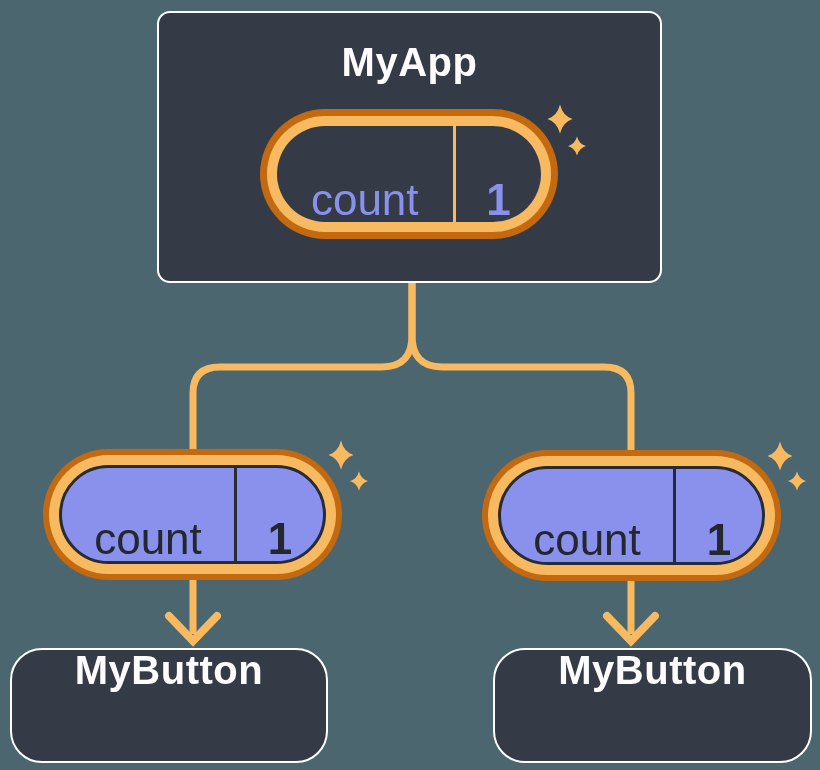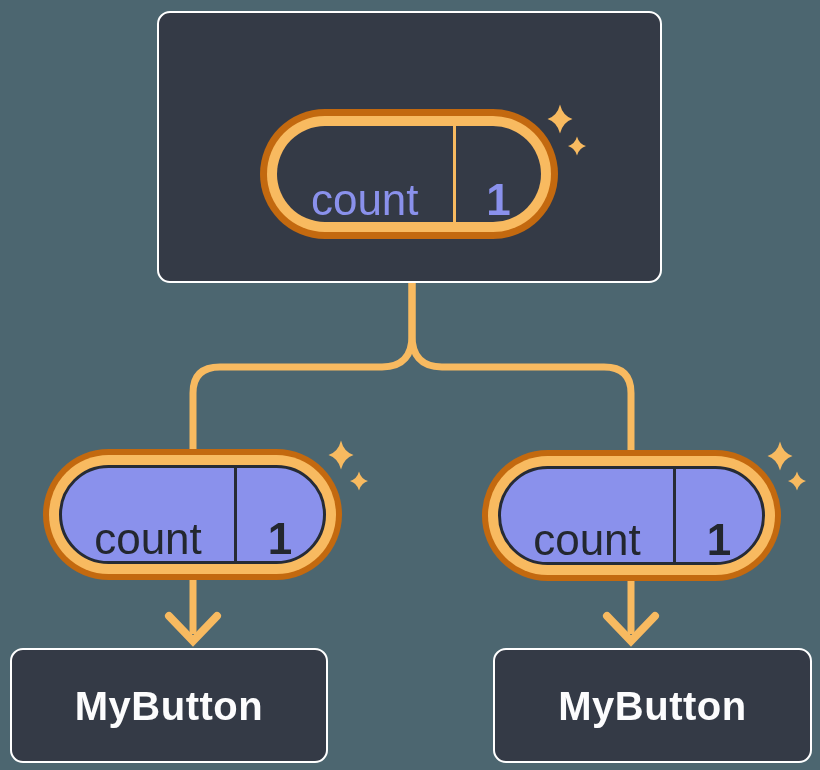--- a/index.html
+++ b/index.html
@@ -30,21 +30,21 @@
   .arrowhead{stroke-width:8;stroke-linecap:round;stroke-linejoin:miter;}
   .sparkle{fill:var(--orange-light);}
 
   .box{
     position:absolute;
     background:var(--box-bg);
     border:2.5px solid var(--box-border);
     border-radius:13px;
   }
   .box-root{left:157px;top:11px;width:505px;height:272px;}
-  .box-child{display:flex;align-items:center;justify-content:center;}
+  .box-child{display:flex;justify-content:center;border-radius:32px;}
   .box-child-left{left:10px;top:648px;width:318px;height:115px;}
   .box-child-right{left:493px;top:648px;width:319px;height:115px;}
   .box-title{
     color:var(--text-light);
     font-size:40px;font-weight:700;line-height:1;
     text-align:center;letter-spacing:0.5px;
   }
   .box-root .box-title{margin-top:29px;}
 
   .pill{
@@ -98,20 +98,21 @@
     <path class="wire" d="M 412 281 V 336 C 412 354 420 367 442 367 H 604 Q 631 367 631 393 V 455"></path>
     <path class="wire" d="M 193 574 V 634"></path>
     <path class="wire arrowhead" d="M 169 616 L 193 641 L 217 616"></path>
     <path class="wire" d="M 631 574 V 634"></path>
     <path class="wire arrowhead" d="M 607 616 L 631 641 L 655 616"></path>
   </svg>
 
   <div class="layer nodes-layer">
 
     <div class="box box-root">
+      <div class="box-title">MyApp</div>
       <div class="pill pill-state">
         <div class="pill-mid">
           <div class="pill-inner">
             <span class="pill-name">count</span>
             <span class="pill-divider"></span>
             <span class="pill-value">1</span>
           </div>
         </div>
       </div>
     </div>

